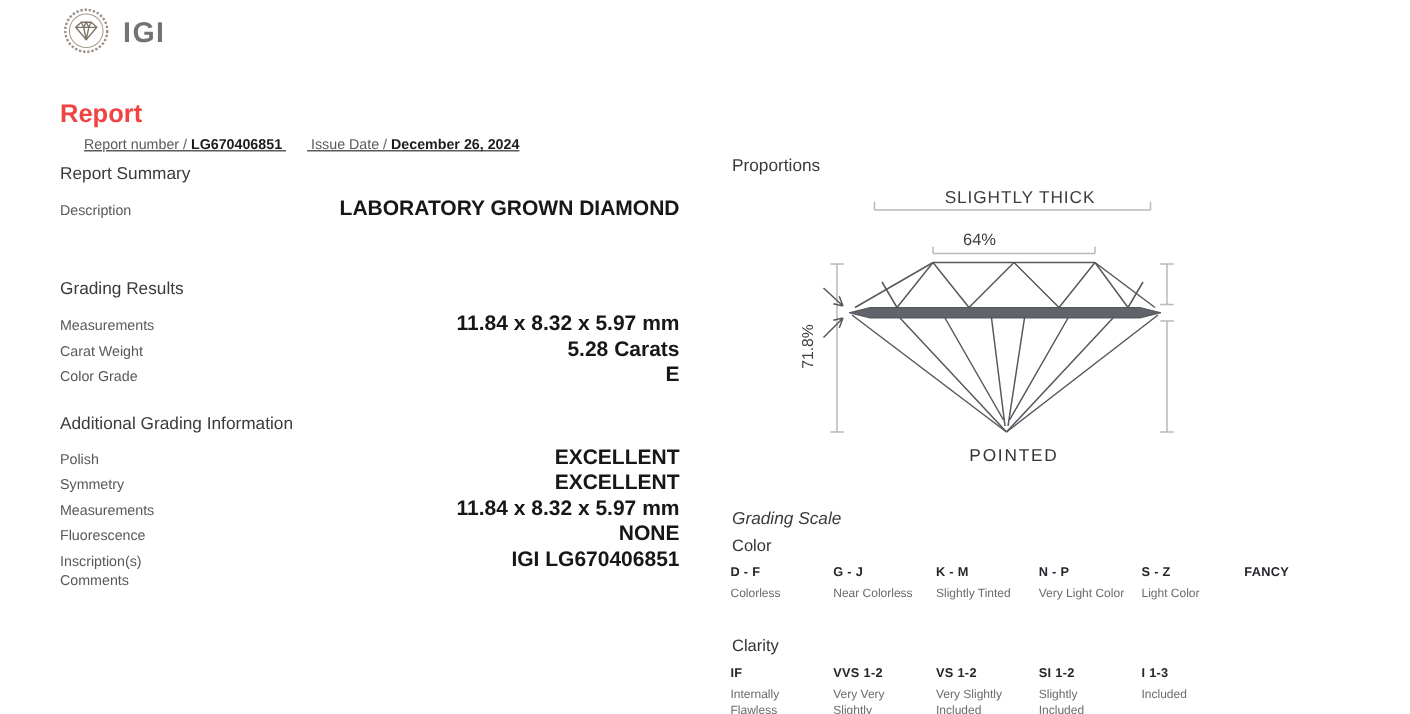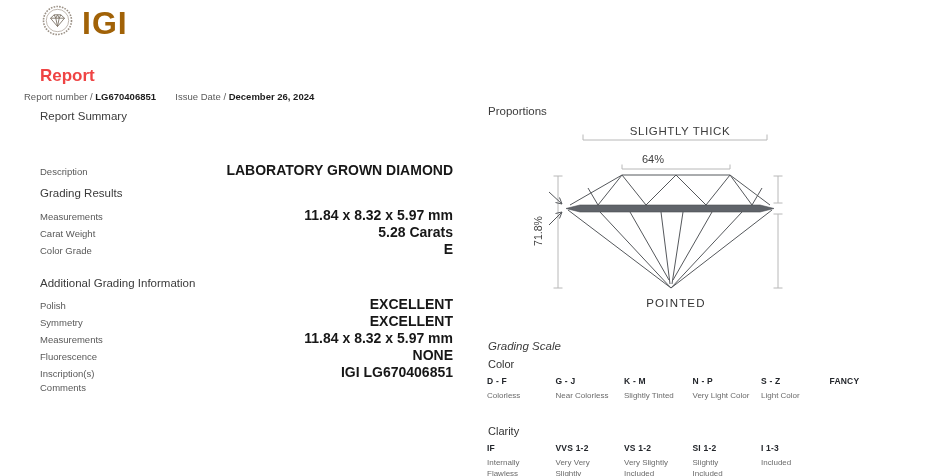--- a/index.html
+++ b/index.html
@@ -2,33 +2,33 @@
 <html><head>
 <meta charset="utf-8">
 <style>
   html,body{margin:0;padding:0;}
   body{width:940px;height:476px;background:#ffffff;overflow:hidden;position:relative;
        font-family:"Liberation Sans", sans-serif;-webkit-font-smoothing:antialiased;}
   #page{position:absolute;inset:0;background:#fff;}
 
   
   .logo{position:absolute;left:42px;top:5px;display:flex;align-items:center;gap:9px;}
-  .logo-text{font-size:32px;font-weight:700;color:#a16207;letter-spacing:1px;line-height:30px;}
+  .logo-text{font-size:19px;font-weight:700;color:#737373;letter-spacing:1px;line-height:30px;}
 
   
   .abs{position:absolute;}
   .h-title{font-size:17px;font-weight:700;color:#ef4444;}
   .h-sec{font-size:11.5px;font-weight:400;color:#3b3b3b;}
   .h-sub{font-size:11px;font-weight:400;color:#333;}
   .meta{font-size:9.5px;color:#5a5a5a;}
   .meta b{color:#1c1c1c;font-weight:700;}
   .meta .gap{display:inline-block;width:14px;}
   .rows{left:40px;width:413px;}
   .row{display:flex;justify-content:space-between;align-items:baseline;}
-  .rows-19 .row{height:19px;margin-top:32px;}
+  .rows-19 .row{height:19px;}
   .rows-17 .row{height:17px;}
   .lbl{font-size:9.5px;color:#585858;}
   .val{font-size:14px;font-weight:700;color:#171717;text-align:right;}
 
   .comments{left:40px;width:413px;display:flex;}
   .comments .lbl{width:58px;flex:none;padding-top:1px;}
   .comments .txt{font-size:9.5px;font-weight:700;color:#171717;line-height:15px;width:352px;}
 
   
   .scale{display:flex;}
@@ -52,21 +52,21 @@
         <g stroke="#7d7367" stroke-width="0.9" fill="none">
           <path d="M8.5,13.2 L12.2,9.8 L18.8,9.8 L22.5,13.2 L15.5,21.5 Z"></path>
           <path d="M8.5,13.2 H22.5 M12.2,9.8 L13.8,13.2 L15.5,9.8 L17.2,13.2 L18.8,9.8 M13.8,13.2 L15.5,21.5 L17.2,13.2"></path>
         </g>
       </svg>
     </span>
     <span class="logo-text">IGI</span>
   </div>
 
   <div class="abs h-title" style="left:40px;top:66px;">Report</div>
-  <div class="abs meta" style="left:24px;top:91px;">
+  <div class="abs meta" style="left:56px;top:91px;text-decoration:underline;">
     <span>Report number /</span>
     <b>LG670406851</b>
     <span class="gap"></span>
     <span>Issue Date /</span>
     <b>December 26, 2024</b>
   </div>
 
   <div class="abs h-sec" style="left:40px;top:110px;">Report Summary</div>
   <div class="abs rows rows-19" style="top:130px;">
     <div class="row">

